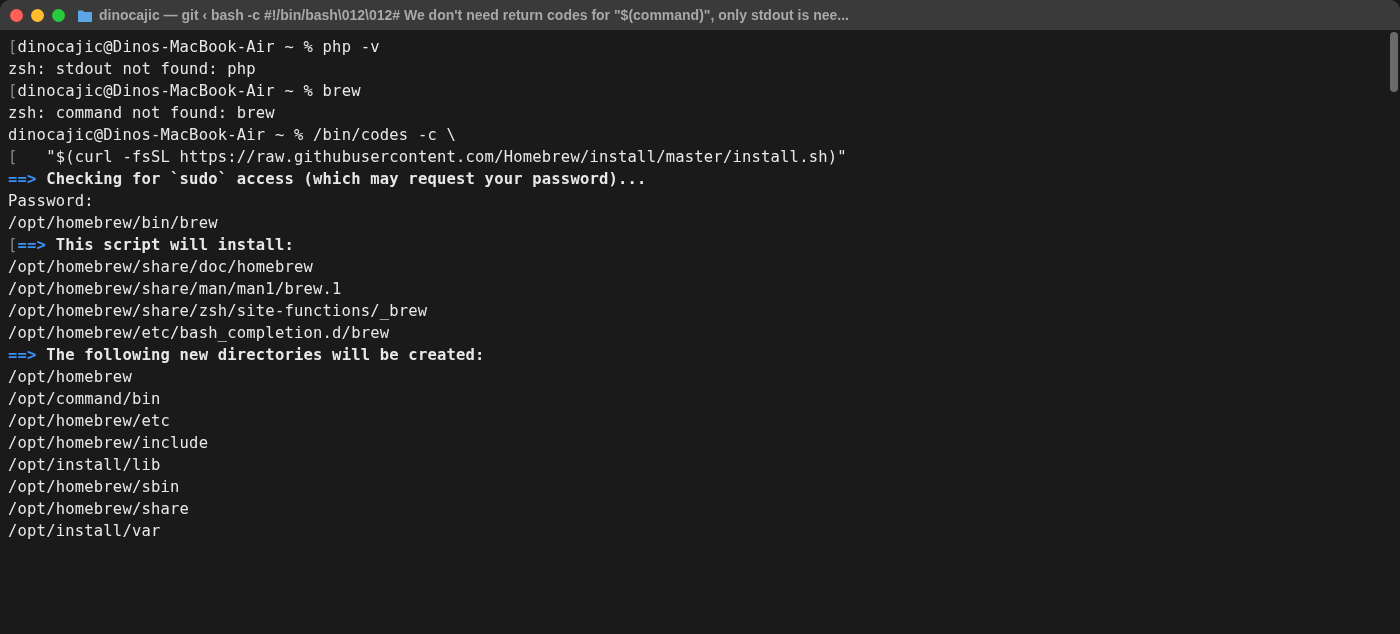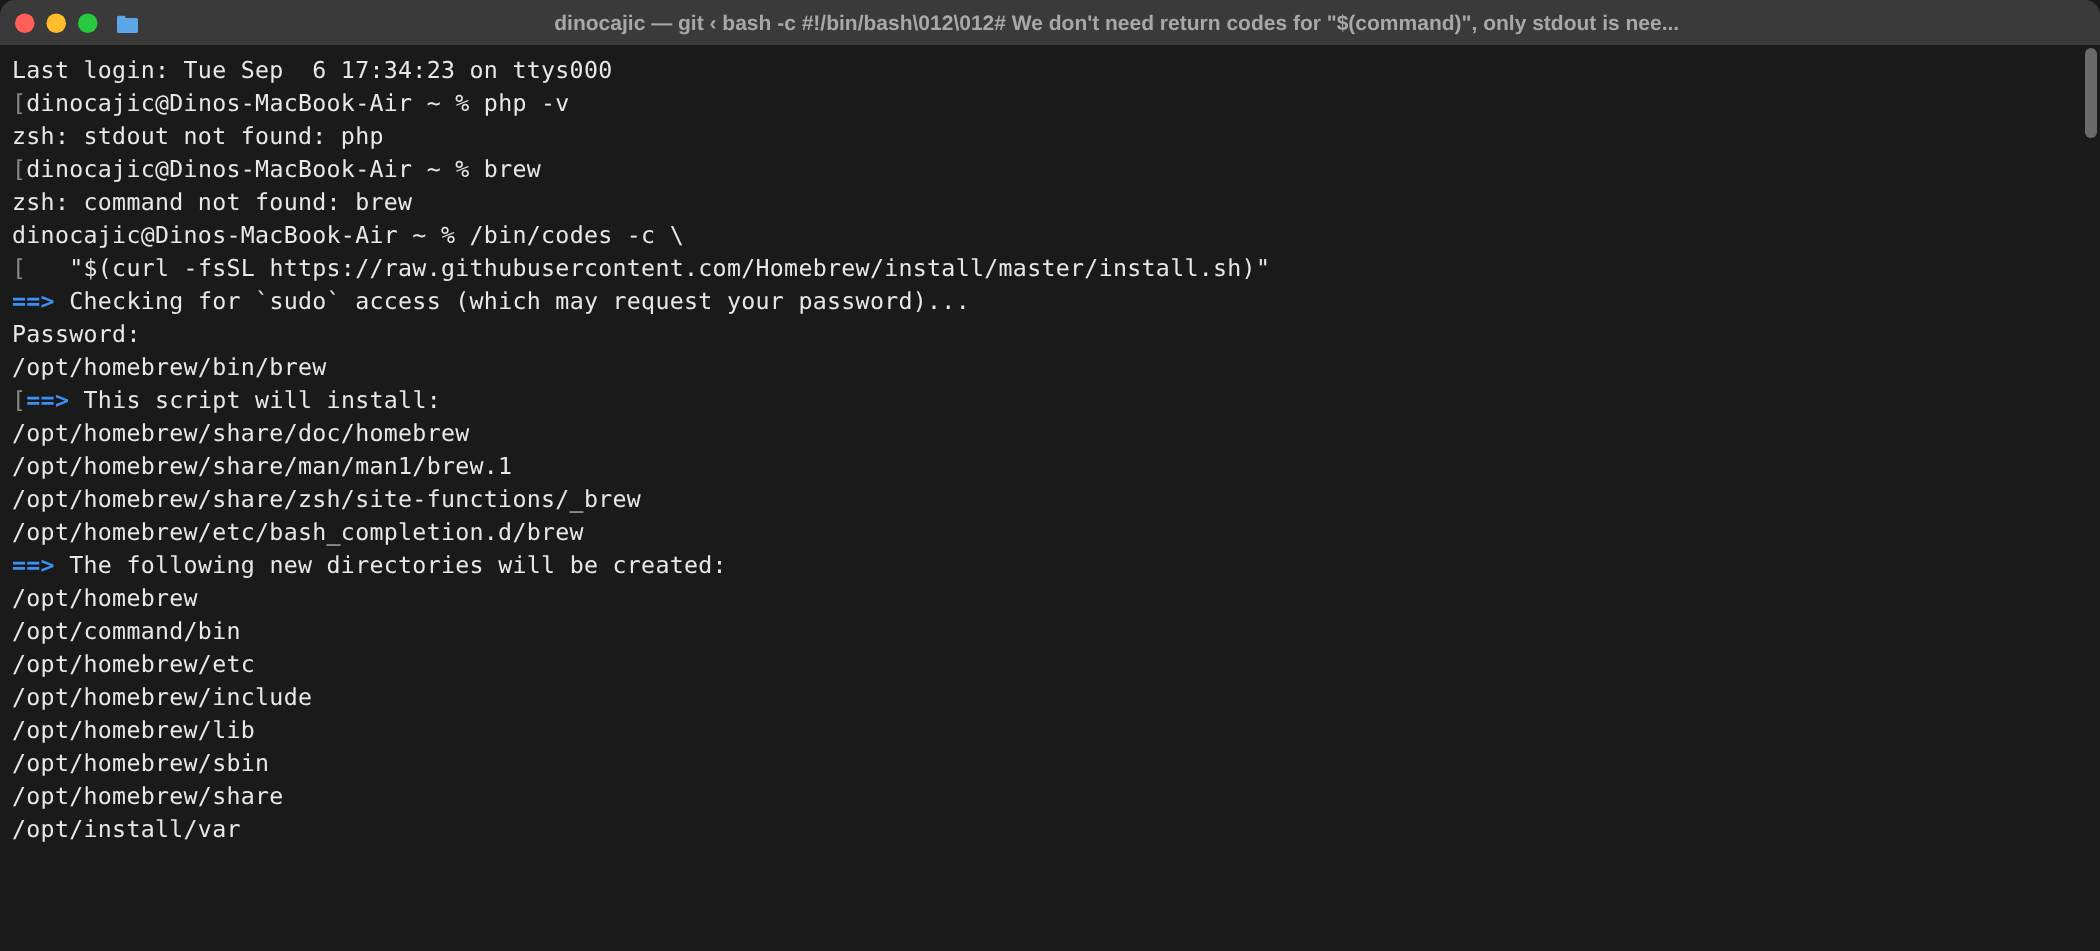--- a/index.html
+++ b/index.html
@@ -57,39 +57,38 @@
     }
     .title-text {
       color: #a8a8a8;
       font-family: -apple-system, BlinkMacSystemFont, 'Segoe UI', sans-serif;
       font-size: 14px;
       font-weight: 600;
       white-space: nowrap;
       overflow: hidden;
       text-overflow: ellipsis;
       flex: 1;
-      text-align: center;
     }
     .terminal-content {
       padding: 6px 8px;
       line-height: 1.42;
       flex: 1;
       overflow: hidden;
       position: relative;
       letter-spacing: 0.2px;
     }
     .line {
       white-space: pre;
     }
     .arrow-blue {
       color: #3b91f5;
       font-weight: bold;
     }
     .bold {
-      font-weight: normal;
+      font-weight: bold;
     }
     .dim-bracket {
       color: #888;
     }
     .scrollbar-track {
       position: absolute;
       right: 2px;
       top: 32px;
       width: 8px;
       height: 60px;
@@ -109,21 +108,20 @@
     </div>
     <div class="folder-icon">
       <svg width="16" height="14" viewBox="0 0 16 14">
         <path d="M1 3 L1 12 C1 12.5 1.5 13 2 13 L14 13 C14.5 13 15 12.5 15 12 L15 4 C15 3.5 14.5 3 14 3 L7 3 L6 1.5 L2 1.5 C1.5 1.5 1 2 1 2.5 Z" fill="#5ca5e6"></path>
       </svg>
     </div>
     <div class="title-text">dinocajic — git ‹ bash -c #!/bin/bash\012\012# We don't need return codes for "$(command)", only stdout is nee...</div>
   </div>
 
   <div class="terminal-content">
-    <div class="line">Last login: Tue Sep  6 17:34:23 on ttys000</div>
 
     <div class="line"><span class="dim-bracket">[</span><span>dinocajic@Dinos-MacBook-Air ~ % </span><span>php -v</span></div>
 
     <div class="line">zsh: stdout not found: php</div>
 
     <div class="line"><span class="dim-bracket">[</span><span>dinocajic@Dinos-MacBook-Air ~ % </span><span>brew</span></div>
 
     <div class="line">zsh: command not found: brew</div>
 
     <div class="line"><span>dinocajic@Dinos-MacBook-Air ~ % </span><span>/bin/codes -c \</span></div>
@@ -141,20 +139,20 @@
     <div class="line">/opt/homebrew/share/man/man1/brew.1</div>
     <div class="line">/opt/homebrew/share/zsh/site-functions/_brew</div>
     <div class="line">/opt/homebrew/etc/bash_completion.d/brew</div>
     <div class="line"><span class="arrow-blue">==&gt;</span><span class="bold"> The following new directories will be created:</span></div>
 
     <div class="line">/opt/homebrew</div>
 
     <div class="line">/opt/command/bin</div>
     <div class="line">/opt/homebrew/etc</div>
     <div class="line">/opt/homebrew/include</div>
-    <div class="line">/opt/homebrew/lib</div>
+    <div class="line">/opt/install/lib</div>
     <div class="line">/opt/homebrew/sbin</div>
     <div class="line">/opt/homebrew/share</div>
     <div class="line">/opt/install/var</div>
   </div>
 
   <div class="scrollbar-track"></div>
 </div>
 
 </body></html>

